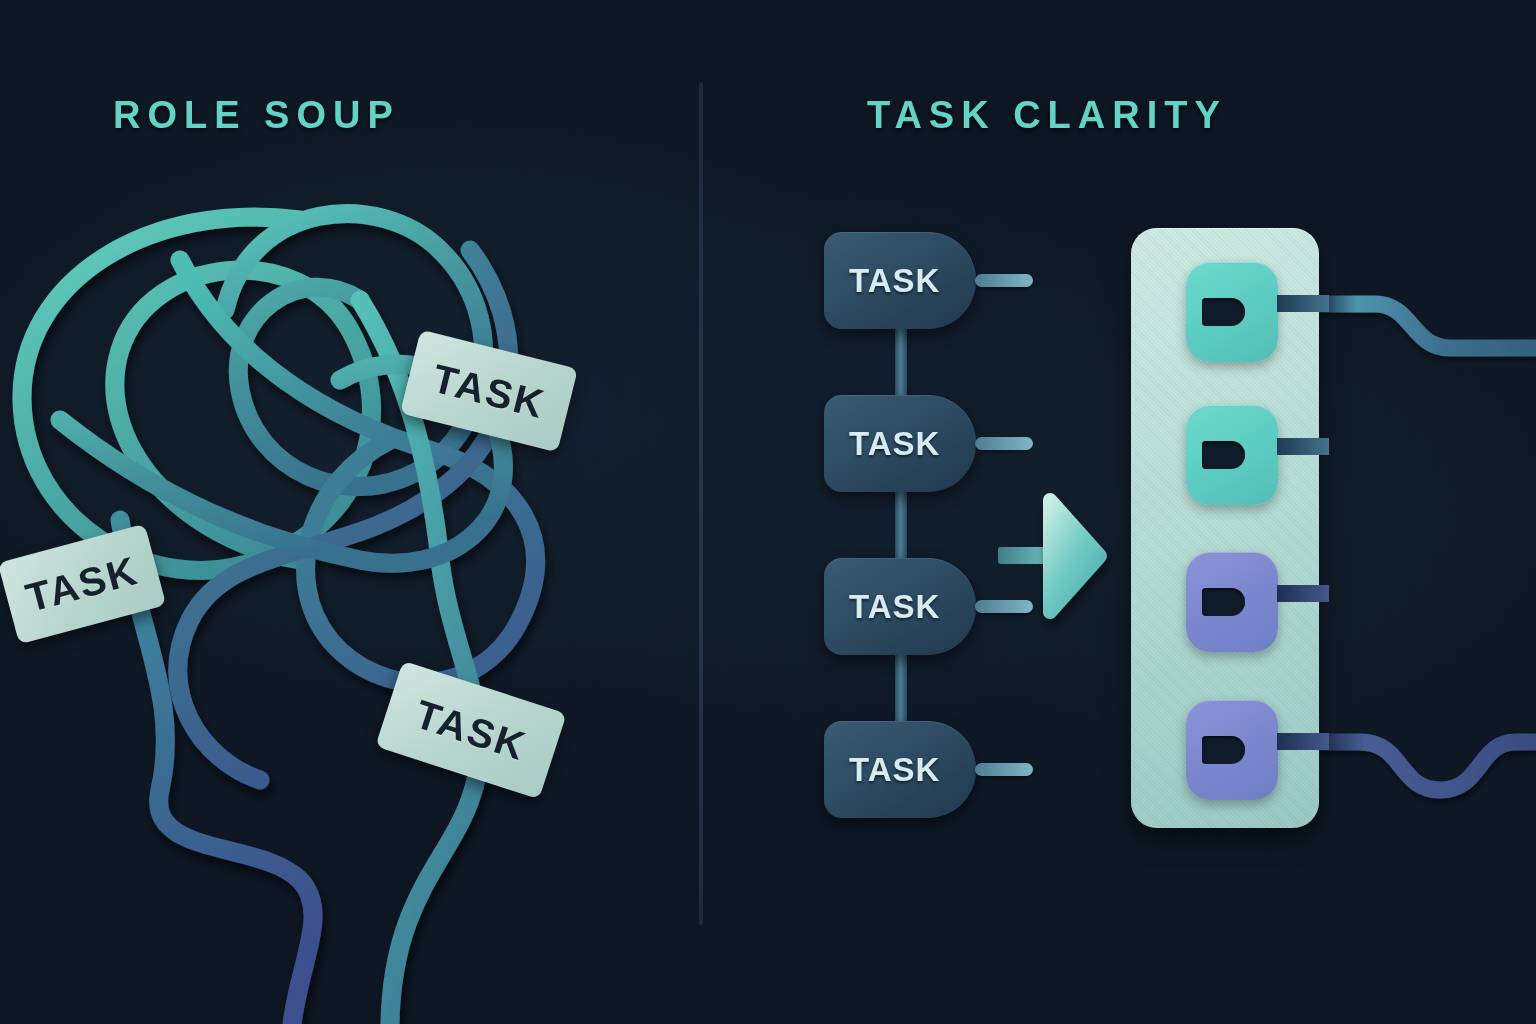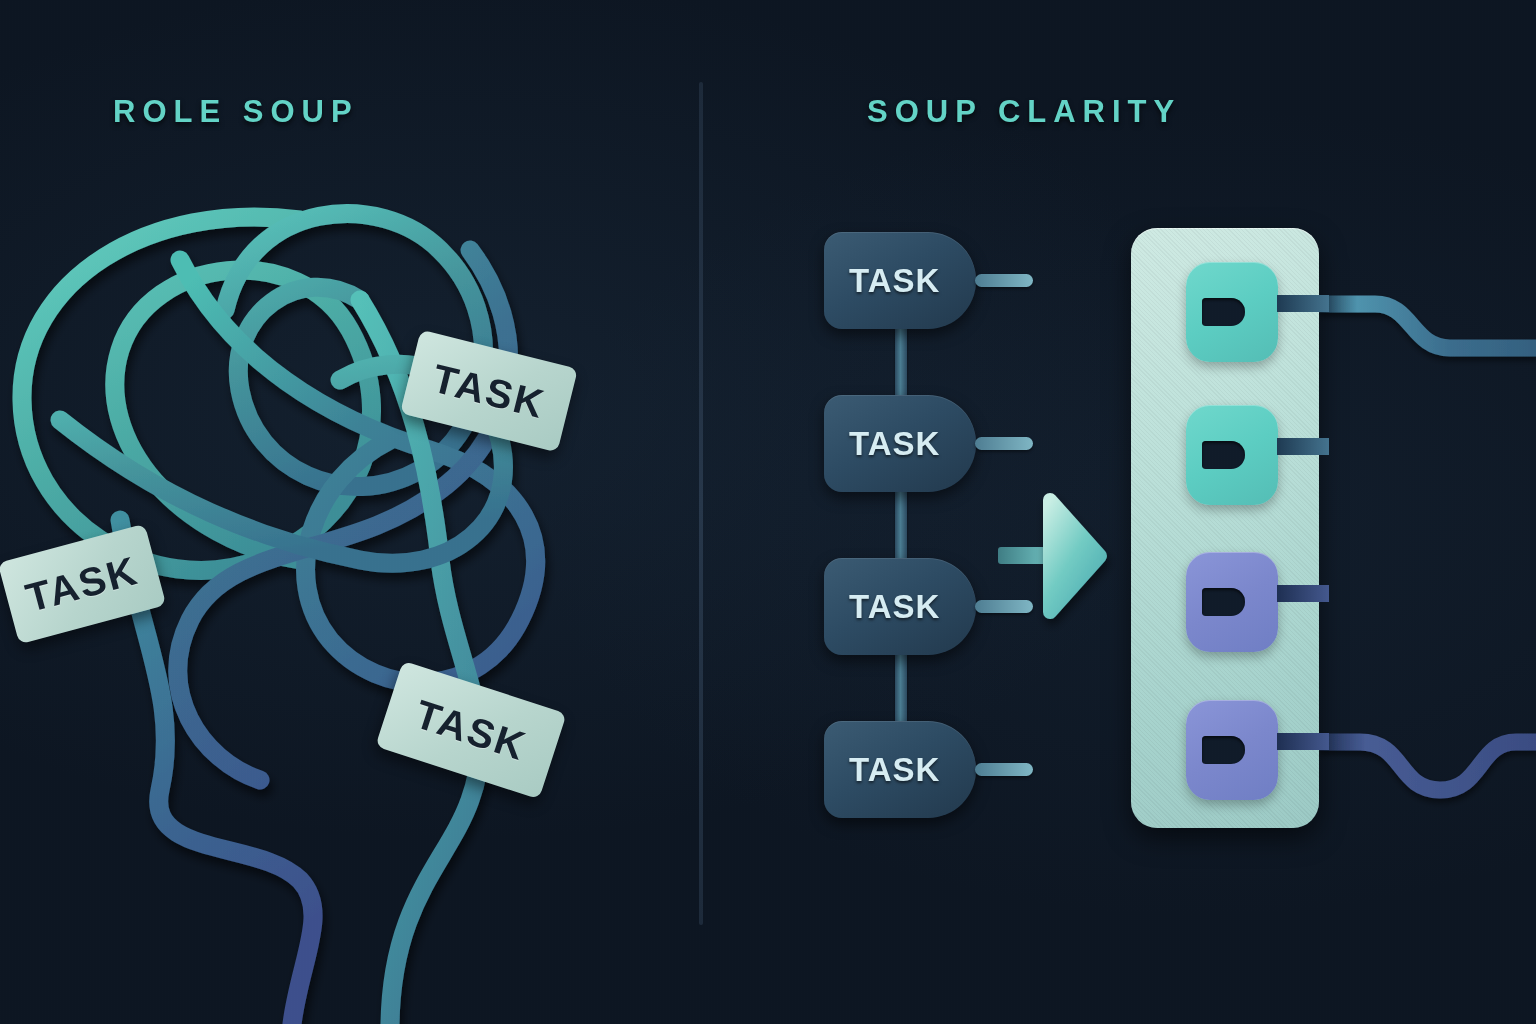--- a/index.html
+++ b/index.html
@@ -32,21 +32,21 @@
     pointer-events: none;
     background-image:
       repeating-linear-gradient(0deg, rgba(255,255,255,.07) 0 1px, rgba(0,0,0,0) 1px 2px),
       repeating-linear-gradient(90deg, rgba(255,255,255,.05) 0 1px, rgba(0,0,0,0) 1px 3px);
   }
 
   
   .title {
     position: absolute;
     color: #63d3c6;
-    font-size: 31px;
+    font-size: 38px;
     font-weight: 700;
     letter-spacing: 7px;
     white-space: nowrap;
     text-shadow: 0 3px 5px rgba(0,0,0,0.65);
   }
   #title-left  { left: 113px; top: 94px; }
   #title-right { left: 867px; top: 94px; }
 
   
   #divider {
@@ -383,16 +383,16 @@
   </div>
 
   <div class="plug-stub" id="plug-0"></div>
   <div class="plug-stub" id="plug-1"></div>
   <div class="plug-stub" id="plug-2"></div>
   <div class="plug-stub" id="plug-3"></div>
 
   <div id="divider"></div>
 
   <div class="title" id="title-left">ROLE SOUP</div>
-  <div class="title" id="title-right">SOUP CLARITY</div>
+  <div class="title" id="title-right">TASK CLARITY</div>
 
   <div class="bg-grain"></div>
 </div>
 
 </body></html>

